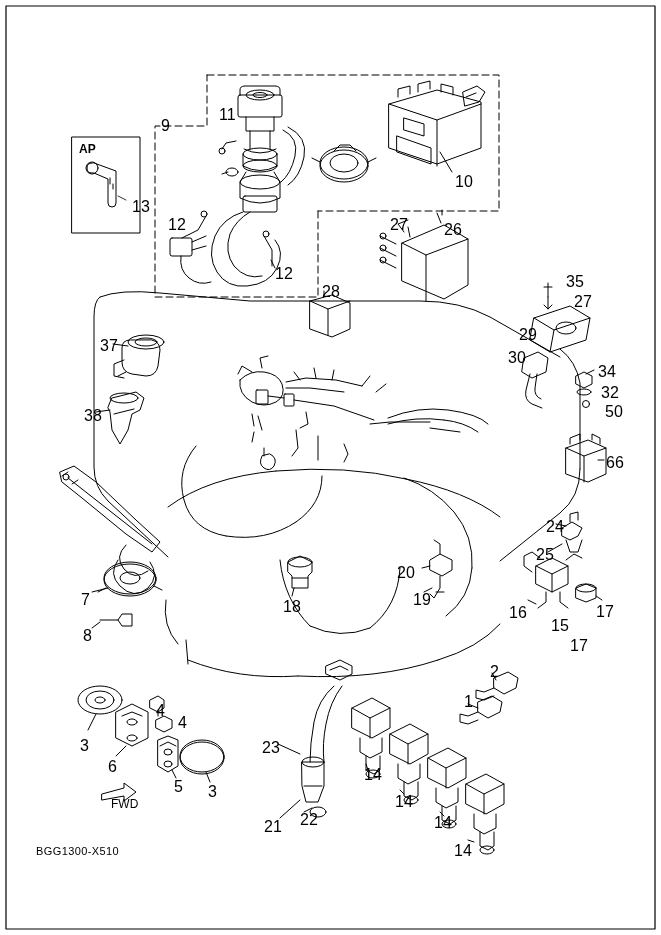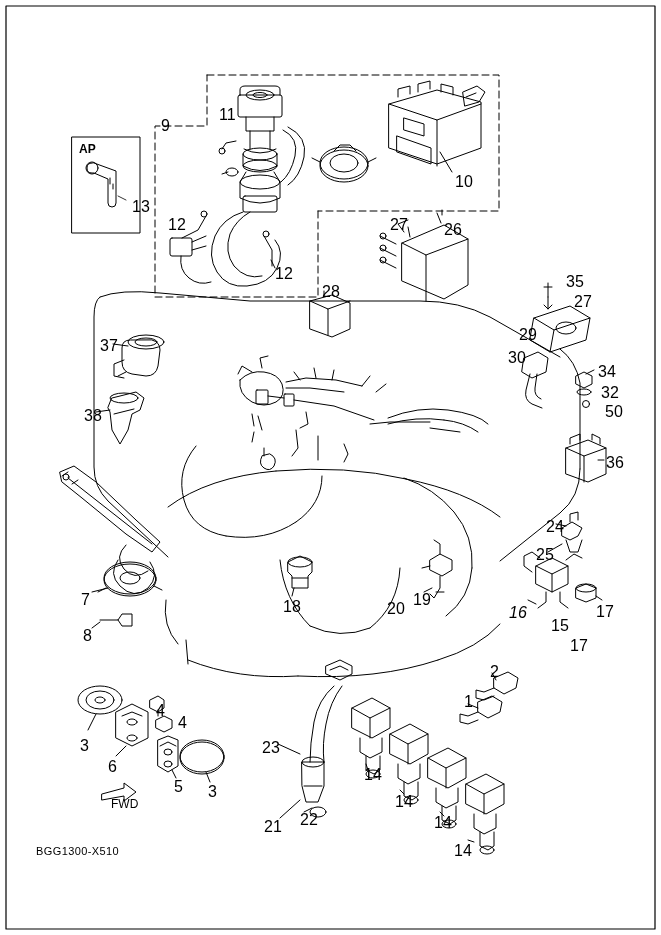--- a/index.html
+++ b/index.html
@@ -368,31 +368,31 @@
     <div class="callout" style="left: 322px; top: 286px;">28</div>
     <div class="callout" style="left: 566px; top: 276px;">35</div>
     <div class="callout" style="left: 574px; top: 296px;">27</div>
     <div class="callout" style="left: 519px; top: 329px;">29</div>
     <div class="callout" style="left: 508px; top: 352px;">30</div>
     <div class="callout" style="left: 598px; top: 366px;">34</div>
     <div class="callout" style="left: 601px; top: 387px;">32</div>
     <div class="callout" style="left: 605px; top: 406px;">50</div>
     <div class="callout" style="left: 100px; top: 340px;">37</div>
     <div class="callout" style="left: 84px; top: 410px;">38</div>
-    <div class="callout" style="left: 606px; top: 457px;">36</div>
+    <div class="callout" style="left: 606px; top: 457px;">66</div>
     <div class="callout" style="left: 546px; top: 521px;">24</div>
     <div class="callout" style="left: 536px; top: 549px;">25</div>
-    <div class="callout" style="left: 509px; top: 607px; font-style: italic;">16</div>
+    <div class="callout" style="left: 509px; top: 607px;">16</div>
     <div class="callout" style="left: 551px; top: 620px;">15</div>
     <div class="callout" style="left: 570px; top: 640px;">17</div>
     <div class="callout" style="left: 596px; top: 606px;">17</div>
     <div class="callout" style="left: 81px; top: 594px;">7</div>
     <div class="callout" style="left: 83px; top: 630px;">8</div>
     <div class="callout" style="left: 283px; top: 601px;">18</div>
-    <div class="callout" style="left: 387px; top: 567px; margin-top: 36px;">20</div>
+    <div class="callout" style="left: 397px; top: 567px;">20</div>
     <div class="callout" style="left: 413px; top: 594px;">19</div>
     <div class="callout" style="left: 490px; top: 666px;">2</div>
     <div class="callout" style="left: 464px; top: 696px;">1</div>
     <div class="callout" style="left: 80px; top: 740px;">3</div>
     <div class="callout" style="left: 156px; top: 705px;">4</div>
     <div class="callout" style="left: 178px; top: 717px;">4</div>
     <div class="callout" style="left: 108px; top: 761px;">6</div>
     <div class="callout" style="left: 174px; top: 781px;">5</div>
     <div class="callout" style="left: 208px; top: 786px;">3</div>
     <div class="callout" style="left: 262px; top: 742px;">23</div>

